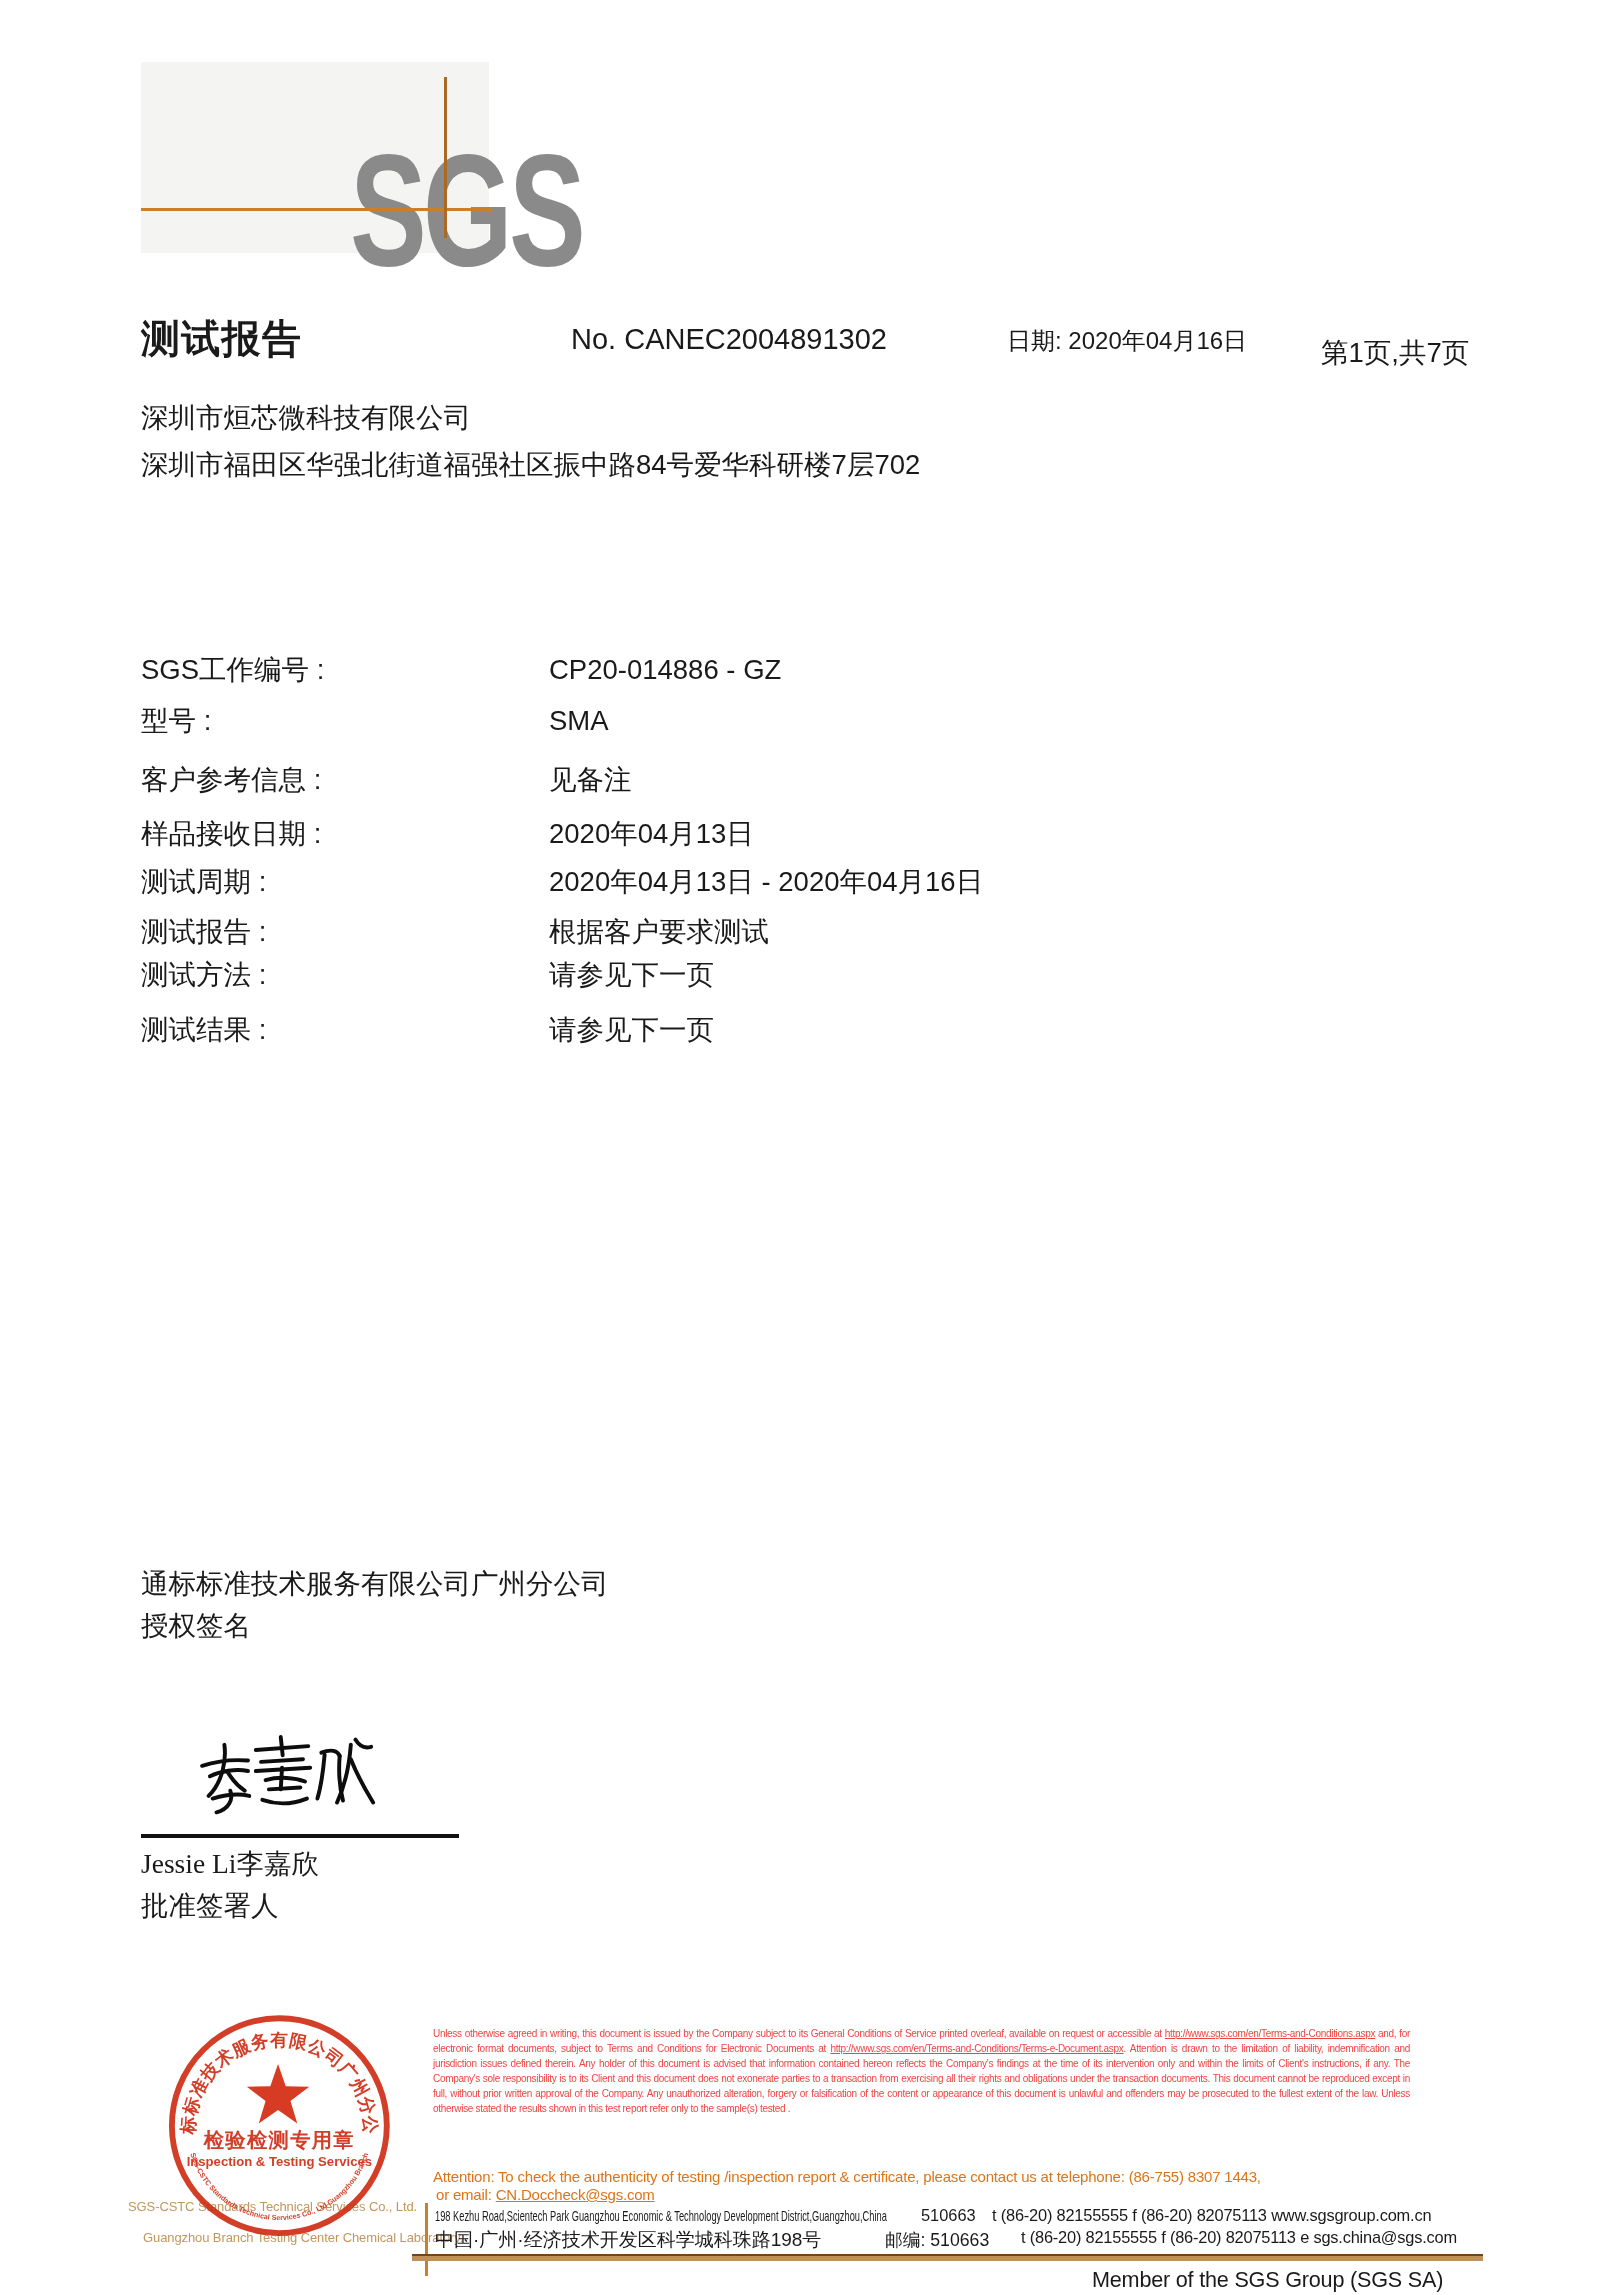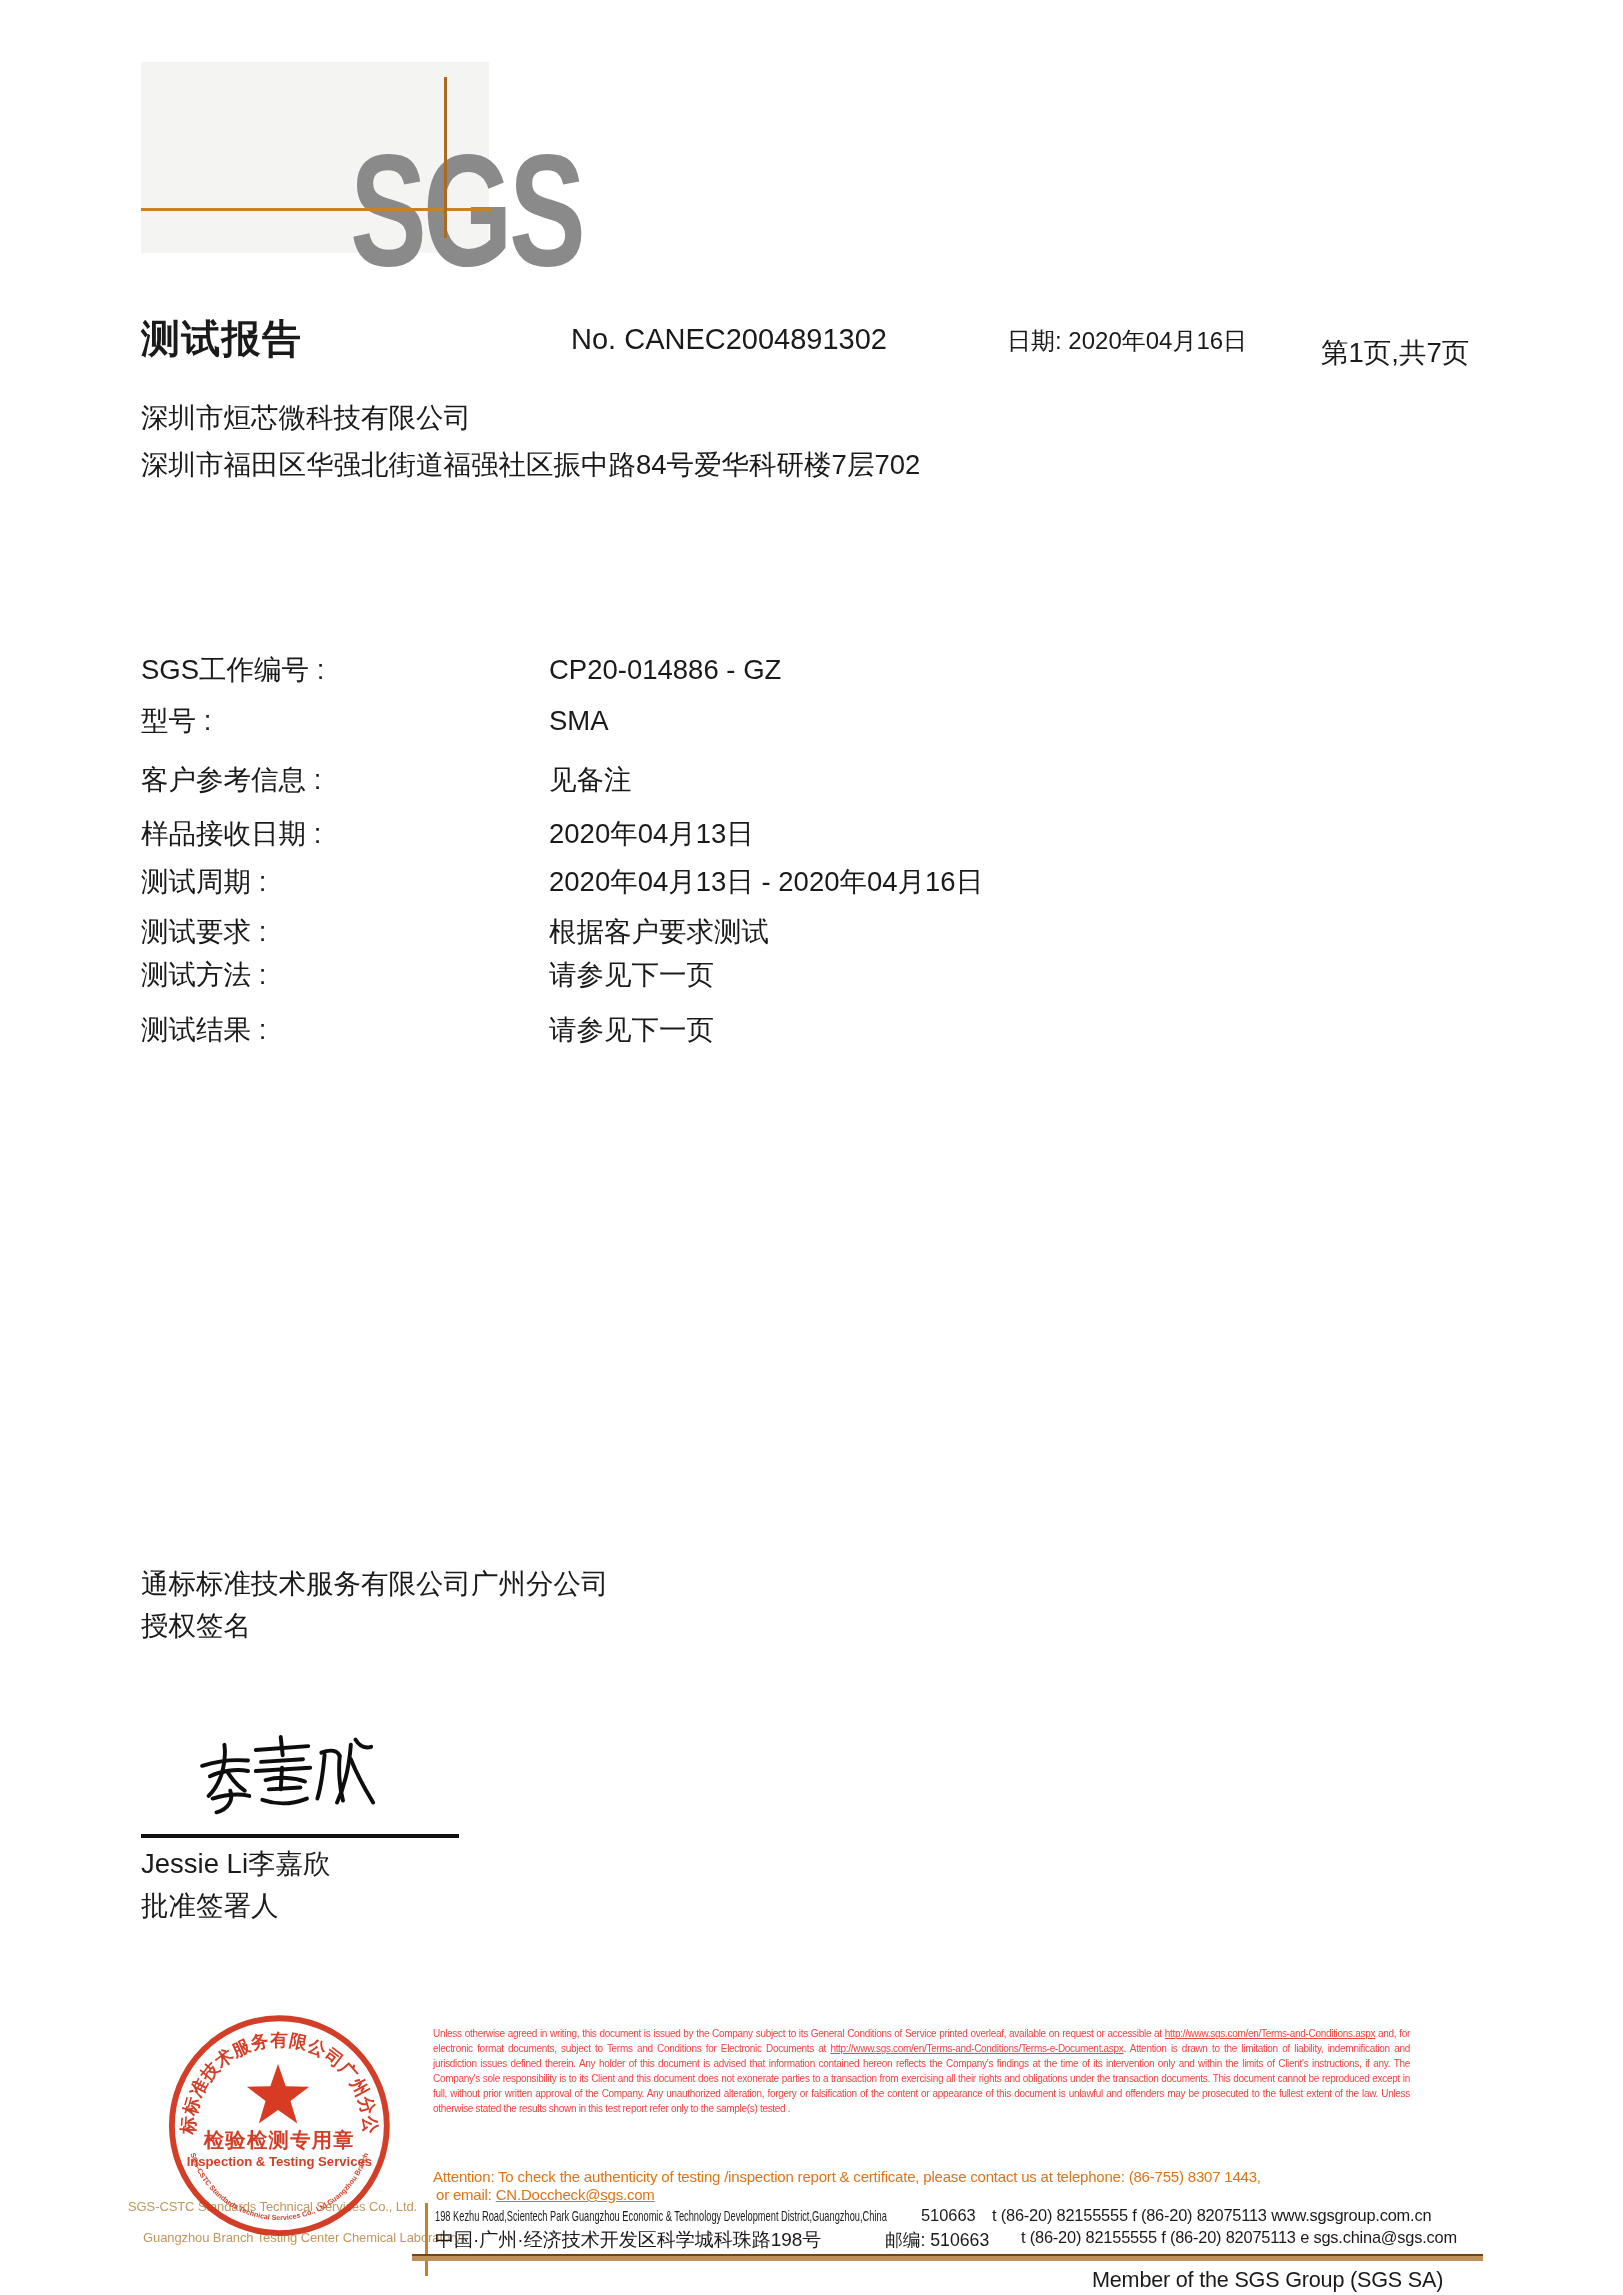--- a/index.html
+++ b/index.html
@@ -29,21 +29,21 @@
   .address{left:141px;top:448px;}
   .intro{left:141px;top:601px;}
   .frow{left:141px;width:1178px;}
   .frow .lab{position:absolute;left:0;top:0;}
   .frow .val{position:absolute;left:408px;top:0;}
   
   .signoff-co{left:141px;top:1567px;}
   .signoff-auth{left:141px;top:1609px;}
   .sig-svg{left:189px;top:1725px;}
   .sig-line{left:141px;top:1834px;width:318px;height:3.9px;background:#111;}
-  .signer{left:141px;top:1847px;}
+  .signer{left:141px;top:1847px;font-family:Liberation Serif, serif;}
   .signer-role{left:141px;top:1889px;}
   
   .stamp{left:166px;top:2013px;opacity:0.92;}
   .tan{color:#c0975f;font-size:13px;letter-spacing:-0.1px;white-space:nowrap;}
   .tan1{left:128px;top:2199px;}
   .tan2{left:143px;top:2230px;}
   .disclaimer{
     left:433px;top:2016px;width:977px;font-size:10px;line-height:15px;
     text-align:justify;color:#ef4444;letter-spacing:-0.3px;
   }
@@ -98,21 +98,21 @@
   </div>
   <div class="abs t42 frow" style="top:817px;">
     <span class="lab">样品接收日期 :</span>
     <span class="val">2020年04月13日</span>
   </div>
   <div class="abs t42 frow" style="top:865px;">
     <span class="lab">测试周期 :</span>
     <span class="val">2020年04月13日 - 2020年04月16日</span>
   </div>
   <div class="abs t42 frow" style="top:915px;">
-    <span class="lab">测试要求 :</span>
+    <span class="lab">测试报告 :</span>
     <span class="val">根据客户要求测试</span>
   </div>
   <div class="abs t42 frow" style="top:958px;">
     <span class="lab">测试方法 :</span>
     <span class="val">请参见下一页</span>
   </div>
   <div class="abs t42 frow" style="top:1013px;">
     <span class="lab">测试结果 :</span>
     <span class="val">请参见下一页</span>
   </div>

